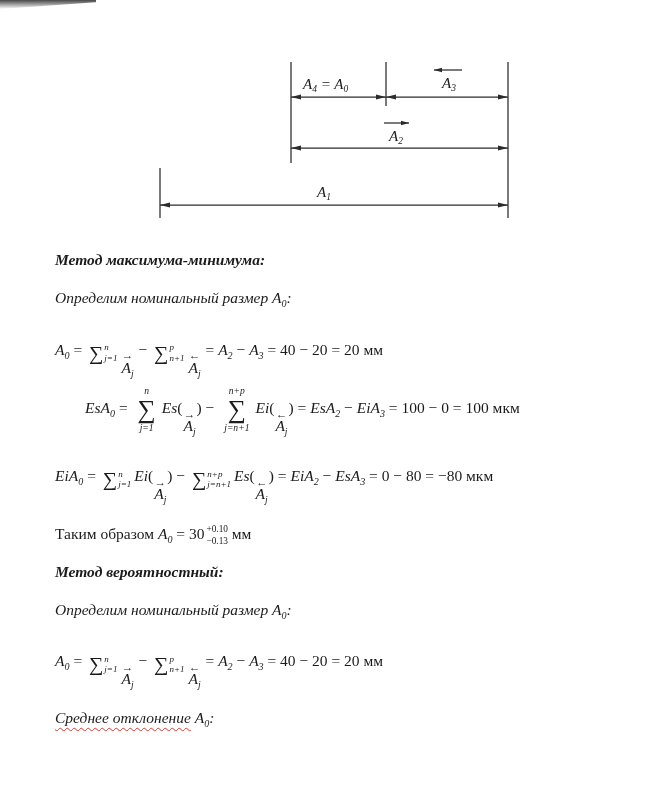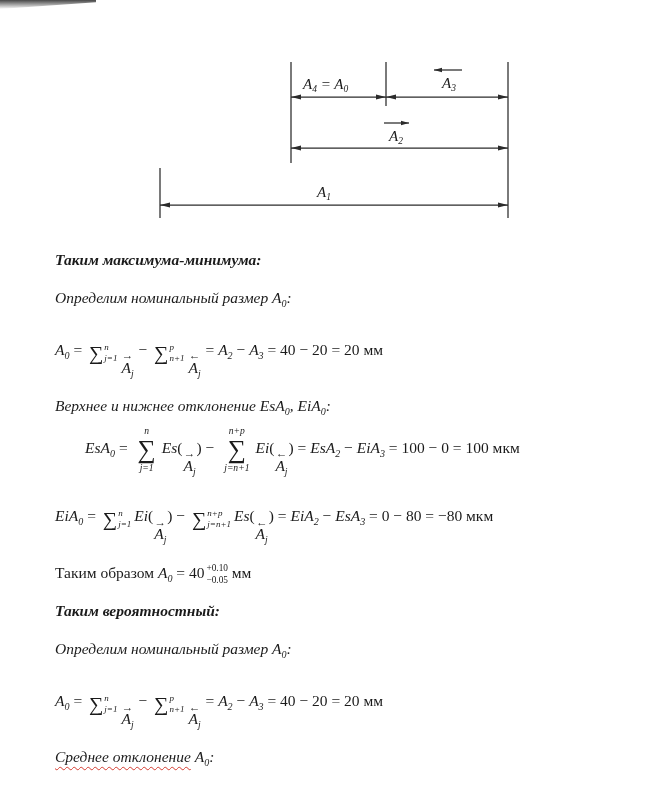--- a/index.html
+++ b/index.html
@@ -106,42 +106,41 @@
     <text class="dlabel" x="303" y="89"><tspan>A</tspan><tspan class="sv-sub" dy="3">4</tspan><tspan dy="-3"> = A</tspan><tspan class="sv-sub" dy="3">0</tspan></text>
 
     <text class="dlabel" x="442" y="88"><tspan>A</tspan><tspan class="sv-sub" dy="3">3</tspan></text>
 
     <text class="dlabel" x="389" y="141"><tspan>A</tspan><tspan class="sv-sub" dy="3">2</tspan></text>
 
     <text class="dlabel" x="317" y="197"><tspan>A</tspan><tspan class="sv-sub" dy="3">1</tspan></text>
   </svg>
 
   <div class="doc">
-    <div class="line heading"><span class="tk-b">Таким максимума-минимума:</span></div>
+    <div class="line heading"><span class="tk-b">Метод максимума-минимума:</span></div>
     <div class="line"><span class="tk-i">Определим номинальный размер A</span><sub class="tsub">0</sub><span class="tk-i">:</span></div>
     <div class="line formula"><span class="tk-i">A</span><sub class="tsub">0</sub><span class="tk-r"> = </span><span class="sum inl">
           <span class="sigma">∑</span>
           <span class="lims">
             <span class="lim">n</span>
             <span class="lim">j=1</span>
           </span>
         </span><span class="vec">
           <span class="vec-a">→</span>
           <span class="vec-row"><span class="vec-b">A</span><sub>j</sub></span>
         </span><span class="tk-r"> − </span><span class="sum inl">
           <span class="sigma">∑</span>
           <span class="lims">
             <span class="lim">p</span>
             <span class="lim">n+1</span>
           </span>
         </span><span class="vec">
           <span class="vec-a">←</span>
           <span class="vec-row"><span class="vec-b">A</span><sub>j</sub></span>
         </span><span class="tk-r"> = </span><span class="tk-i">A</span><sub class="tsub">2</sub><span class="tk-r"> − </span><span class="tk-i">A</span><sub class="tsub">3</sub><span class="tk-r"> = 40 − 20 = 20 мм</span></div>
-    <div class="line"><span class="tk-i">Верхнее и нижнее отклонение EsA</span><sub class="tsub">0</sub><span class="tk-i">, EiA</span><sub class="tsub">0</sub><span class="tk-i">:</span></div>
     <div class="line formula indent-a"><span class="tk-i">EsA</span><sub class="tsub">0</sub><span class="tk-r"> = </span><span class="sum disp">
           <span class="lim">n</span>
           <span class="sigma">∑</span>
           <span class="lim">j=1</span>
         </span><span class="tk-i">Es</span><span class="tk-r">(</span><span class="vec">
           <span class="vec-a">→</span>
           <span class="vec-row"><span class="vec-b">A</span><sub>j</sub></span>
         </span><span class="tk-r">)</span><span class="tk-r"> − </span><span class="sum disp">
           <span class="lim">n+p</span>
           <span class="sigma">∑</span>
@@ -162,25 +161,25 @@
         </span><span class="tk-r">)</span><span class="tk-r"> − </span><span class="sum inl">
           <span class="sigma">∑</span>
           <span class="lims">
             <span class="lim">n+p</span>
             <span class="lim">j=n+1</span>
           </span>
         </span><span class="tk-i">Es</span><span class="tk-r">(</span><span class="vec">
           <span class="vec-a">←</span>
           <span class="vec-row"><span class="vec-b">A</span><sub>j</sub></span>
         </span><span class="tk-r">)</span><span class="tk-r"> = </span><span class="tk-i">EiA</span><sub class="tsub">2</sub><span class="tk-r"> − </span><span class="tk-i">EsA</span><sub class="tsub">3</sub><span class="tk-r"> = 0 − 80 = −80 мкм</span></div>
-    <div class="line"><span class="tk-r">Таким образом </span><span class="tk-i">A</span><sub class="tsub">0</sub><span class="tk-r"> = 40</span><span class="tol">
+    <div class="line"><span class="tk-r">Таким образом </span><span class="tk-i">A</span><sub class="tsub">0</sub><span class="tk-r"> = 30</span><span class="tol">
           <span class="tol-t">+0.10</span>
-          <span class="tol-b">−0.05</span>
+          <span class="tol-b">−0.13</span>
         </span><span class="tk-r"> мм</span></div>
-    <div class="line heading"><span class="tk-b">Таким вероятностный:</span></div>
+    <div class="line heading"><span class="tk-b">Метод вероятностный:</span></div>
     <div class="line"><span class="tk-i">Определим номинальный размер A</span><sub class="tsub">0</sub><span class="tk-i">:</span></div>
     <div class="line formula"><span class="tk-i">A</span><sub class="tsub">0</sub><span class="tk-r"> = </span><span class="sum inl">
           <span class="sigma">∑</span>
           <span class="lims">
             <span class="lim">n</span>
             <span class="lim">j=1</span>
           </span>
         </span><span class="vec">
           <span class="vec-a">→</span>
           <span class="vec-row"><span class="vec-b">A</span><sub>j</sub></span>

